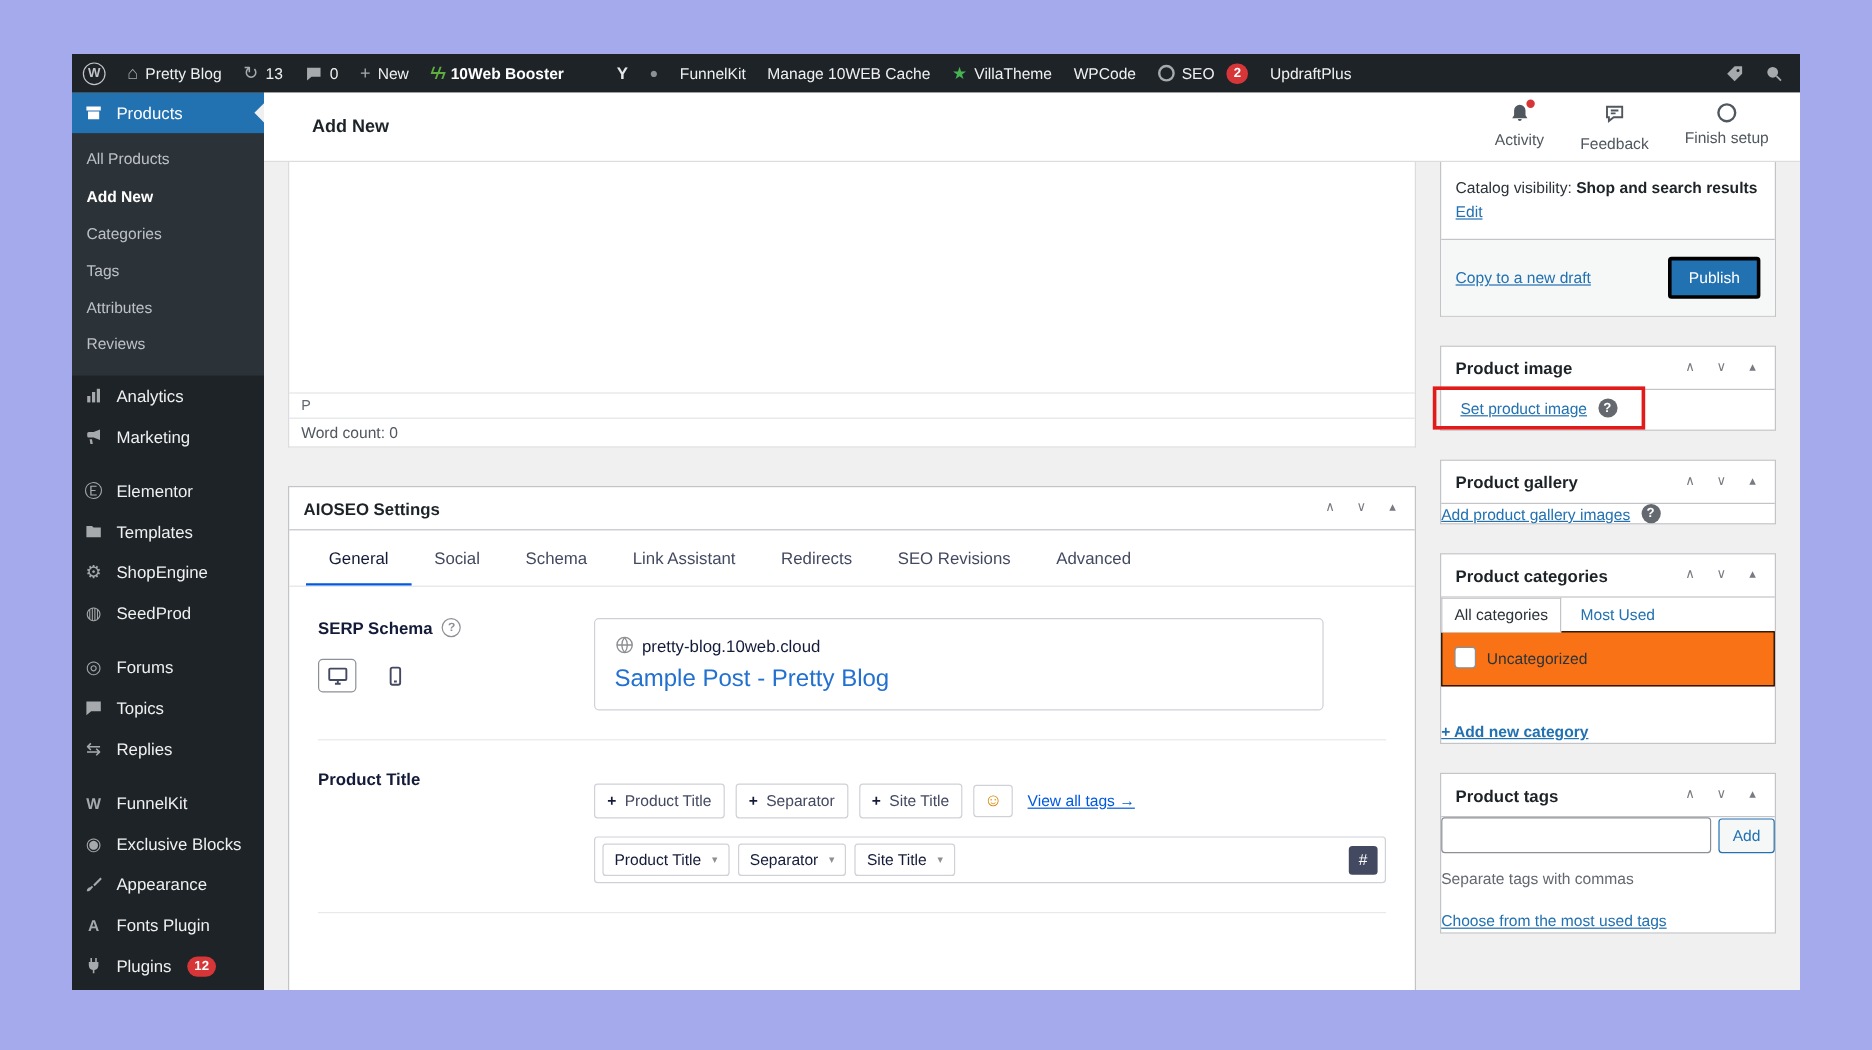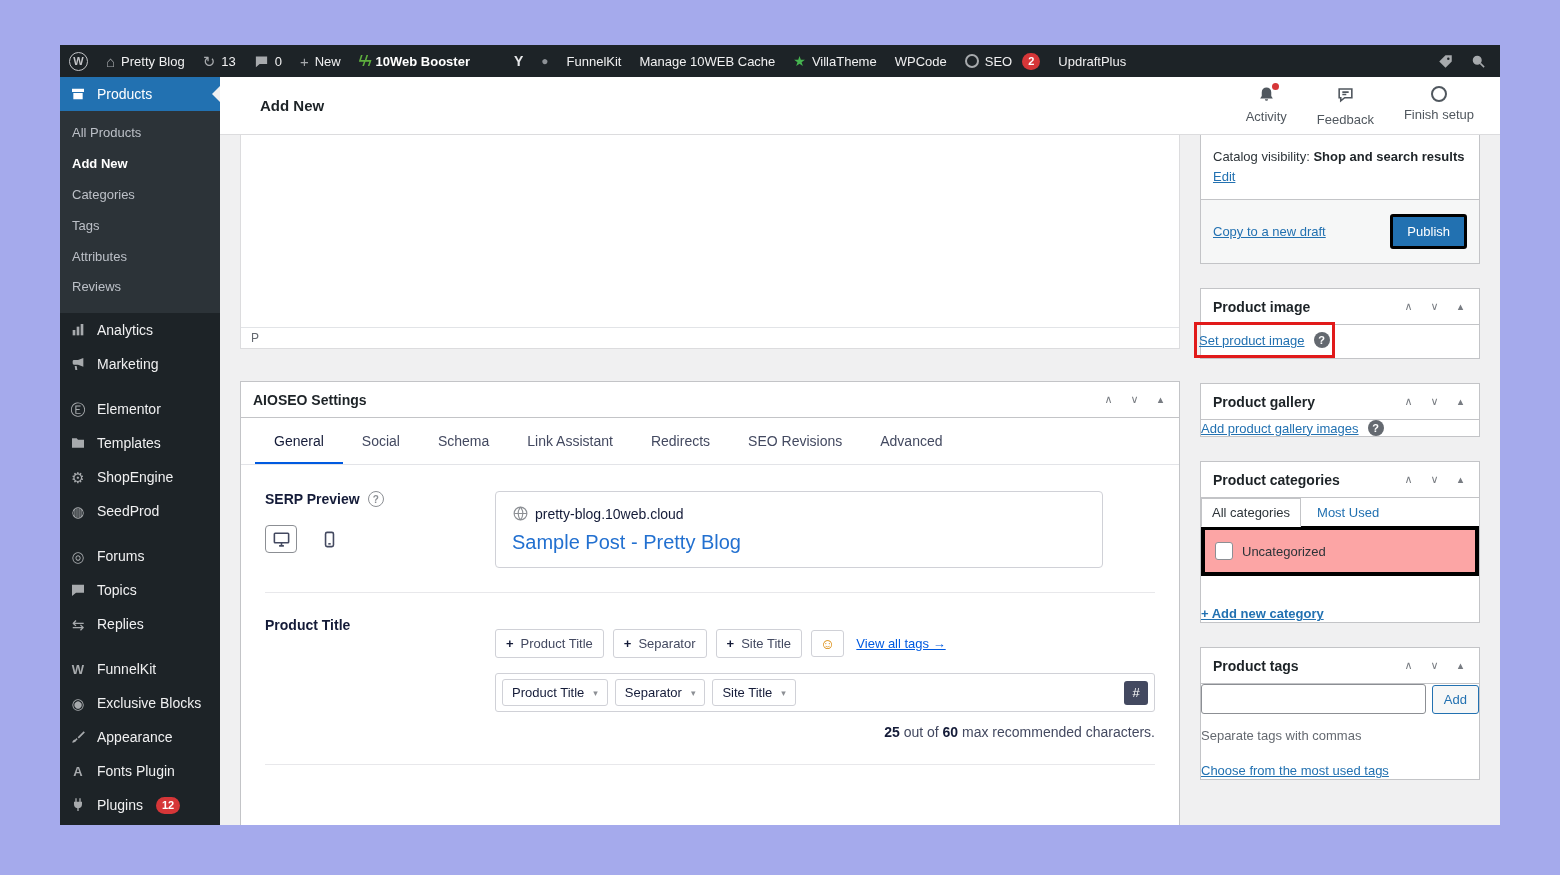--- a/index.html
+++ b/index.html
@@ -69,27 +69,27 @@
   .helptip{width:16px;height:16px;flex:0 0 16px;border-radius:50%;background:#646970;color:#fff;font-size:11px;font-weight:700;display:inline-flex;align-items:center;justify-content:center;cursor:pointer}
 
   
   .publish-box{background:#fff;border:1px solid #c3c4c7;border-top:none;margin-bottom:24px}
   .catalog{padding:12px;font-size:13px;color:#2c3338;line-height:1.55}
   .catalog b{color:#1d2327}
   .publish-footer{border-top:1px solid #c3c4c7;background:#f6f7f7;padding:14px 12px;display:flex;justify-content:space-between;align-items:center}
   .btn-primary{background:#2271b1;border:3px solid #000000;color:#fff;font-size:13px;padding:7px 14px;border-radius:3px;cursor:pointer;font-family:inherit}
 
   
-  .annotation{display:inline-flex;align-items:center;gap:9px;border:3px solid #e11a1a;padding:7px 2px;margin:-3px 0 0 -7px}
+  .annotation{display:inline-flex;align-items:center;gap:9px;border:3px solid #e11a1a;padding:7px 20px;margin:-3px 0 0 -7px}
 
   
   .cat-tabs{display:flex;align-items:flex-end;gap:16px;font-size:13px;position:relative;z-index:2}
   .cat-tab-active{border:1px solid #c3c4c7;border-bottom:1px solid #fff;background:#fff;padding:6px 10px;color:#2c3338;cursor:pointer;margin-bottom:-1px}
   .cat-tab-link{color:#2271b1;cursor:pointer;padding:6px 0}
-  .cat-panel{border:4px solid #000000;padding:12px 10px;min-height:46px;background:#fca5a5}
+  .cat-panel{border:1px solid #000000;padding:12px 10px;min-height:46px;background:#f97316}
   .checkbox-row{display:flex;align-items:center;gap:9px;font-size:13px;color:#2c3338;cursor:pointer}
   .checkbox{width:18px;height:18px;flex:0 0 18px;border:1px solid #8c8f94;border-radius:3px;background:#fff;cursor:pointer}
   .add-cat{display:inline-block;margin-top:30px;font-weight:700}
 
   
   .tags-row{display:flex;gap:6px;align-items:flex-end}
   .tags-input{flex:1;min-width:0;height:30px;border:1px solid #8c8f94;border-radius:3px;padding:0 8px;font-size:13px;font-family:inherit}
   .btn-secondary{border:1px solid #2271b1;color:#2271b1;background:#f6f7f7;border-radius:3px;font-size:13px;padding:6px 11px;cursor:pointer;font-family:inherit}
   .tags-hint{margin-top:14px;font-size:13px;color:#646970}
   .most-used{display:inline-block;margin-top:20px}
@@ -341,20 +341,21 @@
       </div>
     </div>
 
     <div class="content">
 
       <div class="left-col">
 
         <div class="editor">
           <div class="editor-canvas"></div>
           <div class="editor-path">P</div>
+          <div class="editor-status">Word count: 0</div>
         </div>
 
         <div class="postbox aioseo">
           <div class="postbox-header">
             <span class="postbox-title">AIOSEO Settings</span>
             <span class="postbox-icons">
               <span>∧</span>
               <span>∨</span>
               <span>▴</span>
             </span>
@@ -368,21 +369,21 @@
             <span class="aioseo-tab">Redirects</span>
             <span class="aioseo-tab">SEO Revisions</span>
             <span class="aioseo-tab">Advanced</span>
           </div>
 
           <div class="aioseo-body">
 
             <div class="field-row">
               <div class="field-label">
                 <span class="label-inline">
-                  <span>SERP Preview</span>
+                  <span>SERP Schema</span>
                   <span class="q-outline">?</span>
                 </span>
                 <span class="serp-devices">
                   <span class="device selected">
                     <svg viewBox="0 0 24 24" fill="none" stroke="currentColor" stroke-width="2">
                         <rect x="3" y="4" width="18" height="12" rx="1"></rect>
                         <path d="M9 20h6M12 16v4"></path>
                       </svg>
                   </span>
                   <span class="device">
@@ -440,26 +441,20 @@
                       <span class="caret">▾</span>
                     </span>
                   <span class="tag-pill">
                       <span>Site Title</span>
                       <span class="caret">▾</span>
                     </span>
                   <span class="insert-tag">
                       <span>#</span>
                     </span>
                 </div>
-                <div class="char-count">
-                  <b>25</b>
-                  <span>out of</span>
-                  <b>60</b>
-                  <span>max recommended characters.</span>
-                </div>
               </div>
             </div>
 
             <div class="hr"></div>
 
           </div>
         </div>
       </div>
 
       <div class="right-col">

